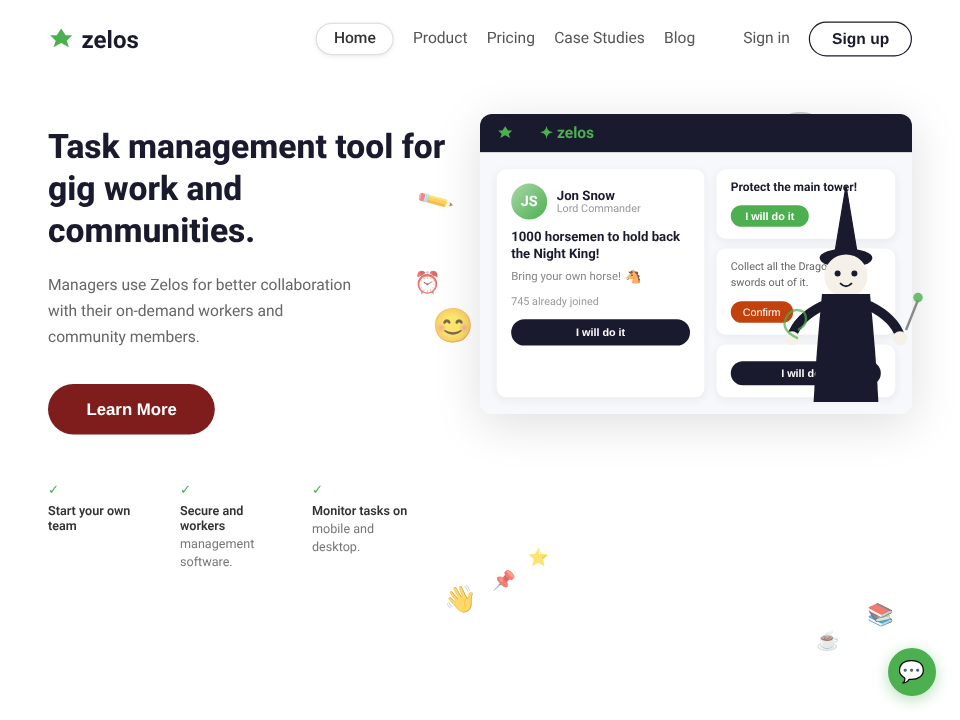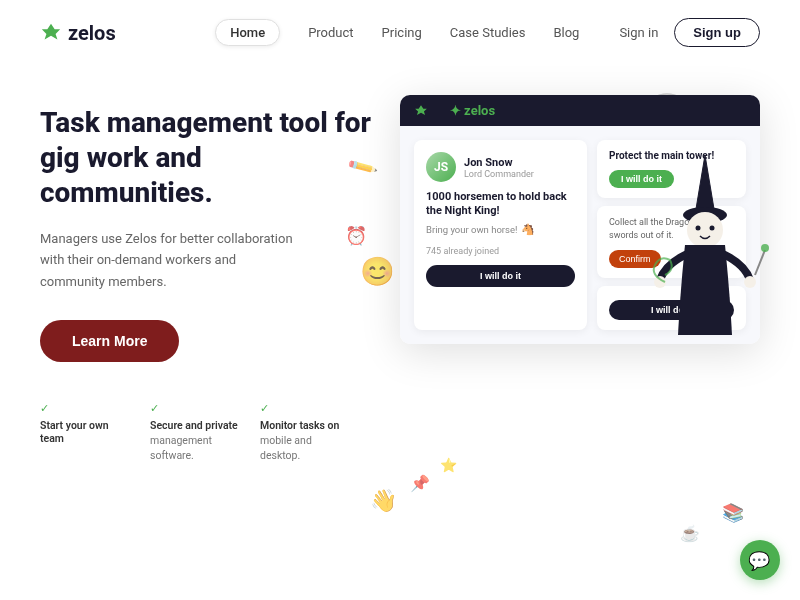--- a/index.html
+++ b/index.html
@@ -29,21 +29,21 @@
       color: #1a1a2e;
       margin-right: auto;
     }
     .logo-icon {
       width: 22px;
       height: 22px;
     }
     .nav-links {
       display: flex;
       align-items: center;
-      gap: 28px;
+      gap: 16px;
       margin-right: 40px;
     }
     .nav-link {
       font-size: 13px;
       color: #555;
       cursor: pointer;
       text-decoration: none;
     }
     .nav-link.active {
       background: #fff;
@@ -409,21 +409,21 @@
     <p class="hero-subtitle">Managers use Zelos for better collaboration with their on-demand workers and community members.</p>
     <button class="learn-more-btn">Learn More</button>
 
     <div class="hero-features">
       <div class="hero-feature">
         <span class="hero-feature-check">✓</span>
         <span class="hero-feature-title">Start your own team</span>
       </div>
       <div class="hero-feature">
         <span class="hero-feature-check">✓</span>
-        <span class="hero-feature-title">Secure and private</span>
+        <span class="hero-feature-title">Secure and workers</span>
         <span class="hero-feature-desc">management software.</span>
       </div>
       <div class="hero-feature">
         <span class="hero-feature-check">✓</span>
         <span class="hero-feature-title">Monitor tasks on</span>
         <span class="hero-feature-desc">mobile and desktop.</span>
       </div>
     </div>
   </div>
 

